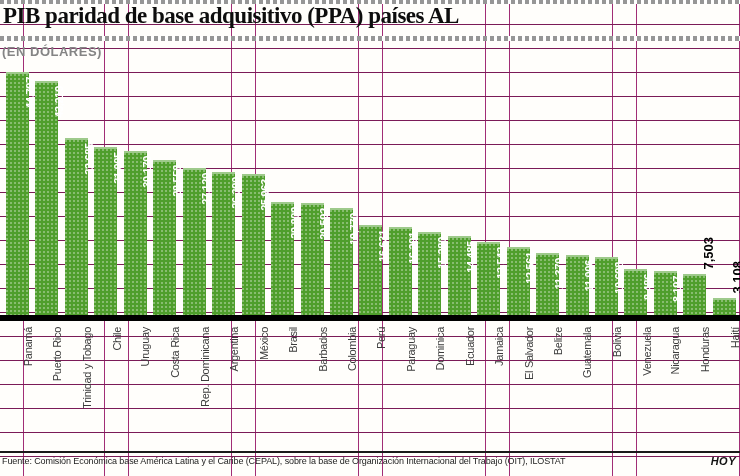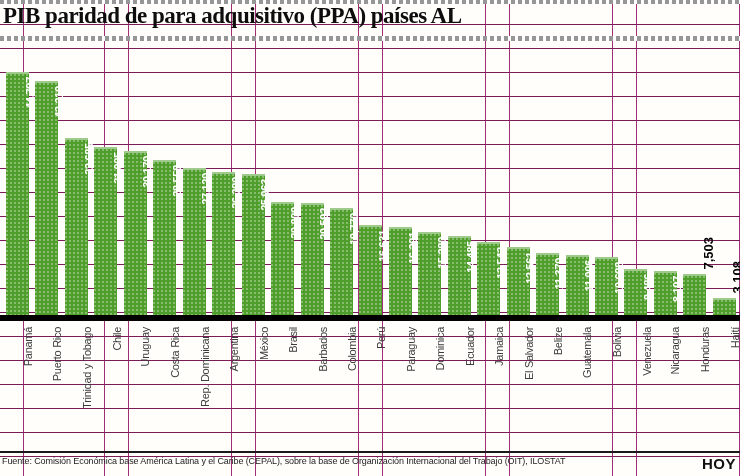--- a/index.html
+++ b/index.html
@@ -72,30 +72,31 @@
     position:absolute;left:0;top:451px;width:740px;height:2px;
     background:#1a1a1a;
   }
   .source-note{
     position:absolute;left:2px;top:456px;
     font-size:9px;color:#222222;letter-spacing:-0.1px;
     white-space:nowrap;
   }
   .brand-logo{
     position:absolute;right:4px;top:455px;
-    font-size:15px;font-weight:bold;color:#111111;letter-spacing:0.5px;
+    font-size:11px;font-weight:bold;color:#111111;letter-spacing:0.5px;font-style:italic;
   }
 </style>
 </head>
 <body>
 
 <div class="page">
   <div class="strip top"></div>
-  <h1 class="chart-title">PIB paridad de para adquisitivo (PPA) países AL</h1>
+  <h1 class="chart-title">PIB paridad de base adquisitivo (PPA) países AL</h1>
   <div class="strip under-title"></div>
+  <div class="chart-subtitle">(EN DÓLARES)</div>
 
   <div id="plot">
       <div class="bar" style="left: 6px; top: 72px; height: 243px; background-color: rgb(79, 158, 44);"></div>
       <span class="vlabel" style="right: 716.5px; top: 77px;">44,797</span>
       <span class="xlabel" style="right: 717px; top: 327px;">Panamá</span>
       <div class="bar" style="left: 35.45px; top: 81px; height: 234px; background-color: rgb(79, 158, 44);"></div>
       <span class="vlabel" style="right: 687.05px; top: 86px;">43,219</span>
       <span class="xlabel" style="right: 687.55px; top: 327px;">Puerto Rico</span>
       <div class="bar" style="left: 64.9px; top: 138px; height: 177px; background-color: rgb(79, 158, 44);"></div>
       <span class="vlabel" style="right: 657.6px; top: 143px;">32,685</span>

